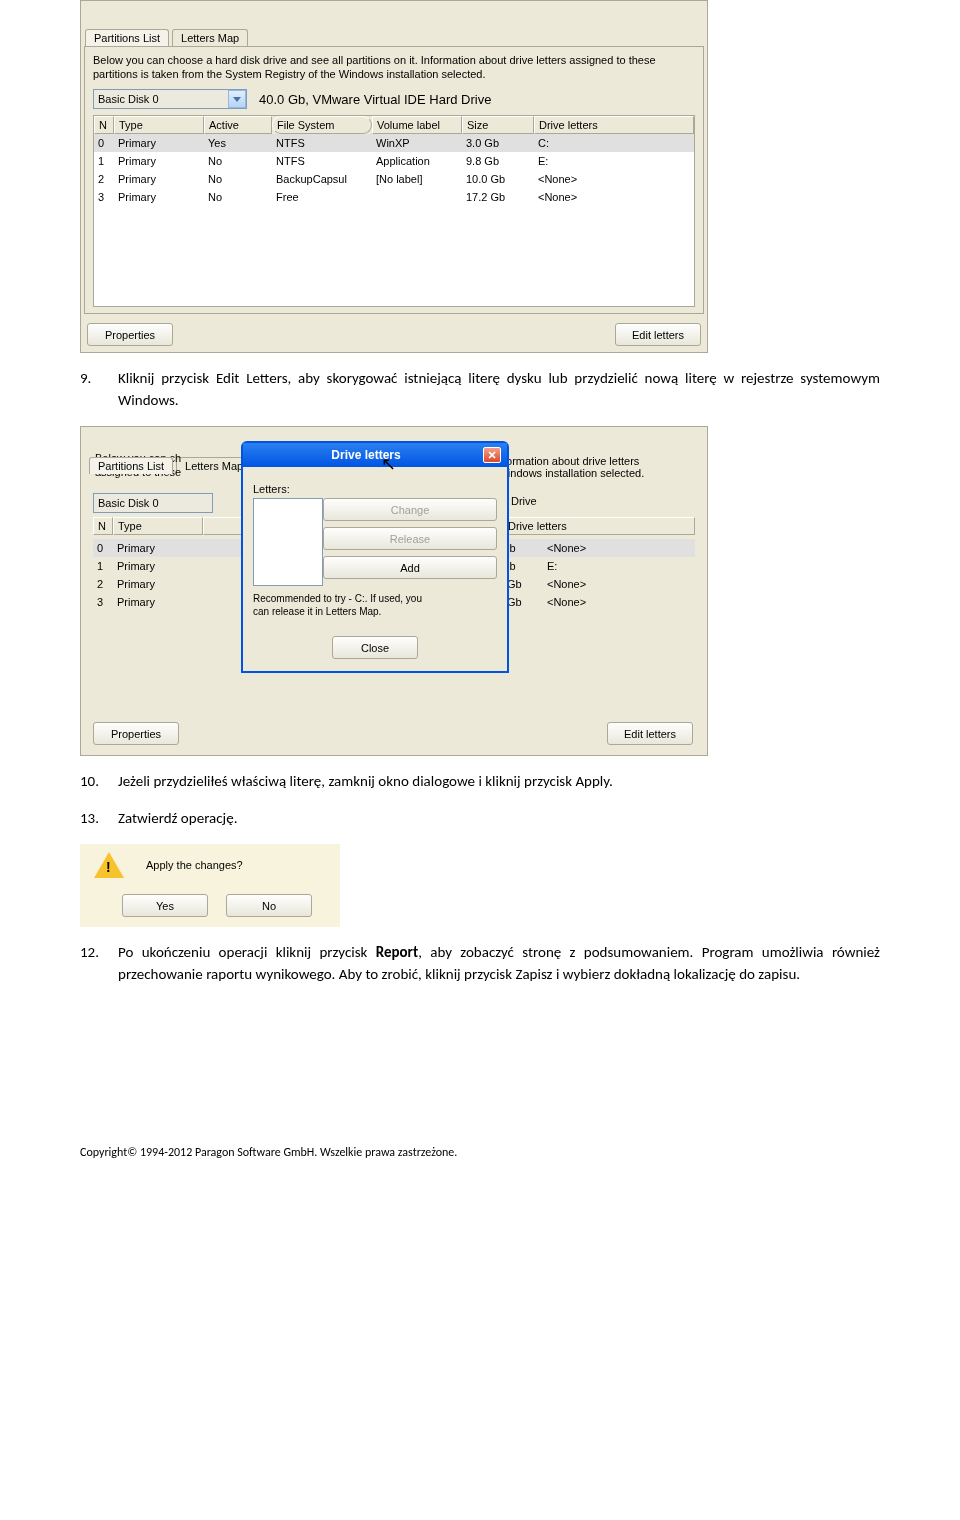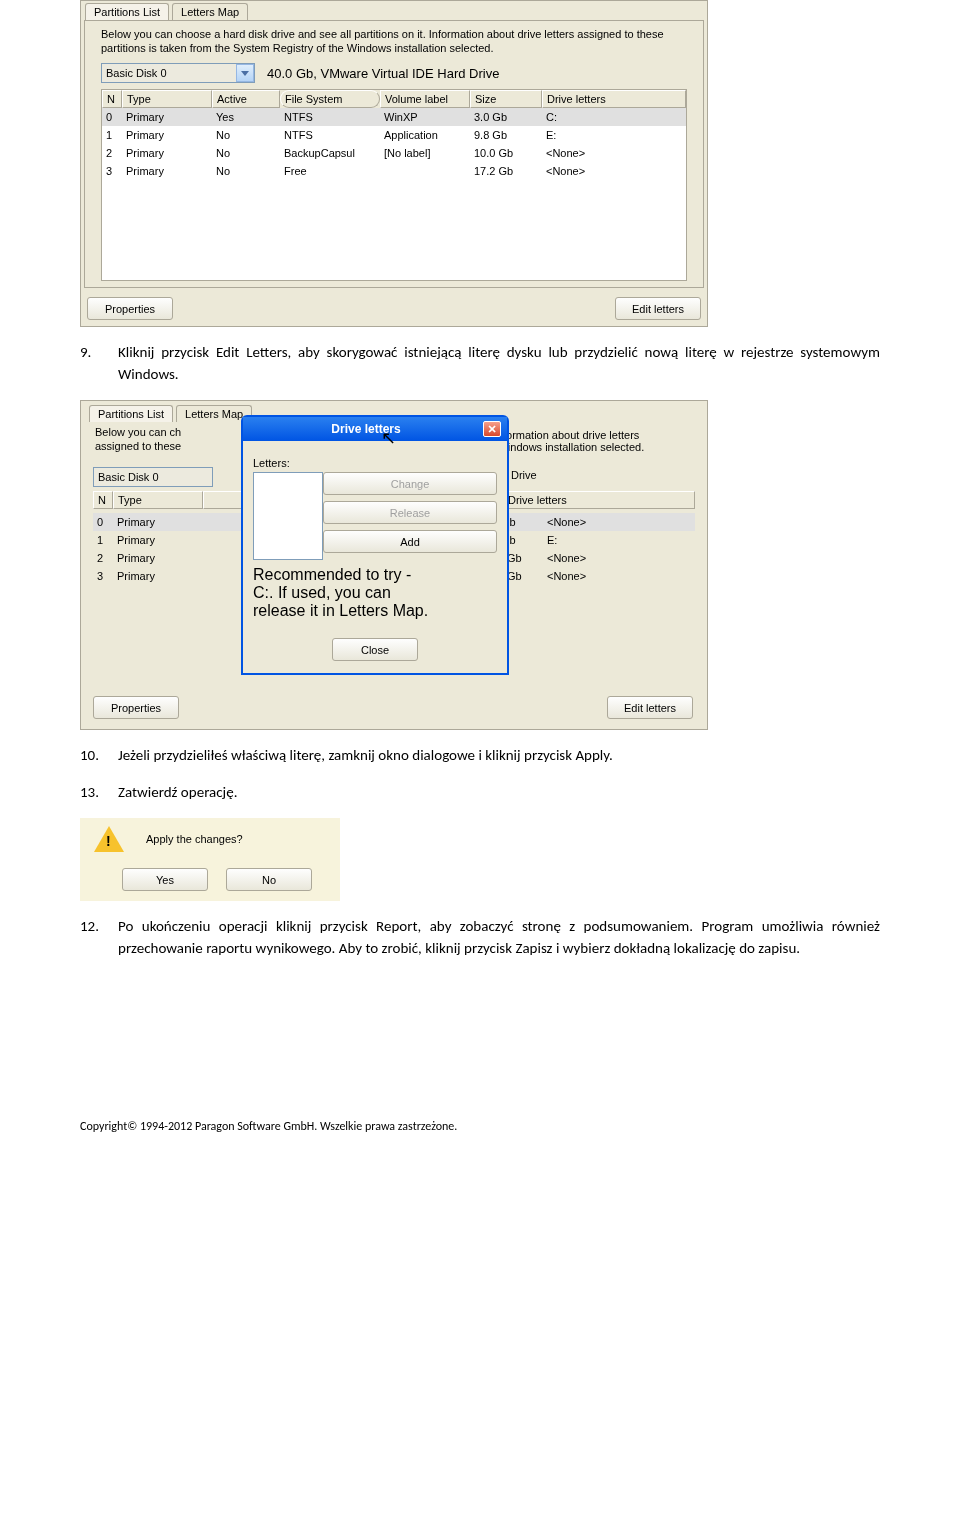--- a/index.html
+++ b/index.html
@@ -26,27 +26,28 @@
   .tabs-row { display: flex; align-items: flex-end; padding: 2px 4px 0 4px; }
   .tab {
     border: 1px solid #aca899;
     background: #ece9d8;
     padding: 2px 8px;
     border-bottom: none;
     border-radius: 3px 3px 0 0;
     margin-right: 3px;
     font-size: 11px;
     position: relative;
+    margin-top: 26px;
   }
   .tab.active { background: #f5f2e9; z-index: 2; }
   .tab-body {
     border: 1px solid #aca899;
     background: #ece9d8;
     margin: 0 3px 3px 3px;
-    padding: 6px 16px;
+    padding: 6px 8px;
   }
   .desc { font-size: 11px; line-height: 14px; margin-bottom: 8px; }
 
   .combo-row { display: flex; align-items: center; margin-bottom: 6px; }
   .combo {
     display: flex; align-items: center;
     width: 154px; height: 20px;
     background: #eceade;
     border: 1px solid #7f9db9;
   }
@@ -102,21 +103,21 @@
   .btn.disabled { color: #a0a0a0; }
   .underline-first::first-letter { text-decoration: underline; }
   .bottom-btns { display: flex; justify-content: space-between; padding: 6px 6px; }
 
   
   .doc-text { font-size: 15px; line-height: 22px; color: #000; }
   .step-list { list-style: none; margin: 0.6em 0; }
   .step-list li { display: flex; margin: 0.3em 0 1.0em 0; text-align: justify;}
   .step-num { width: 38px; flex-shrink: 0; }
   .step-body { flex: 1; }
-  .step-body .bold { font-weight: normal; }
+  .step-body .bold { font-weight: bold; }
 
   
   .panel2 {
     width: 628px; height: 330px;
     position: relative;
     background: #ece9d8;
     border: 1px solid #aca899;
     font-size: 11px;
     margin-bottom: 14px;
   }
@@ -189,21 +190,21 @@
     pointer-events: none;
   }
   .dlg-body { padding: 16px 10px 12px 10px; }
   .dlg-label { font-size: 11px; margin-bottom: 3px; }
   .dlg-row { display: flex; }
   .listbox-empty {
     width: 70px; height: 88px;
     background: #fff; border: 1px solid #7f9db9;
   }
   .dlg-buttons { display: flex; flex-direction: column; gap: 6px; flex: 1; }
-  .recommend { font-size: 16px; margin-top: 6px; line-height: 18px; width: 180px;}
+  .recommend { font-size: 10px; margin-top: 6px; line-height: 13px; width: 180px;}
   .dlg-close-row { text-align: center; margin-top: 18px; }
 
   
   .panel3 {
     width: 260px;
     background: #f7f3dc;
     padding: 8px 12px 10px 12px;
     margin-bottom: 14px;
     font-size: 11px;
   }

